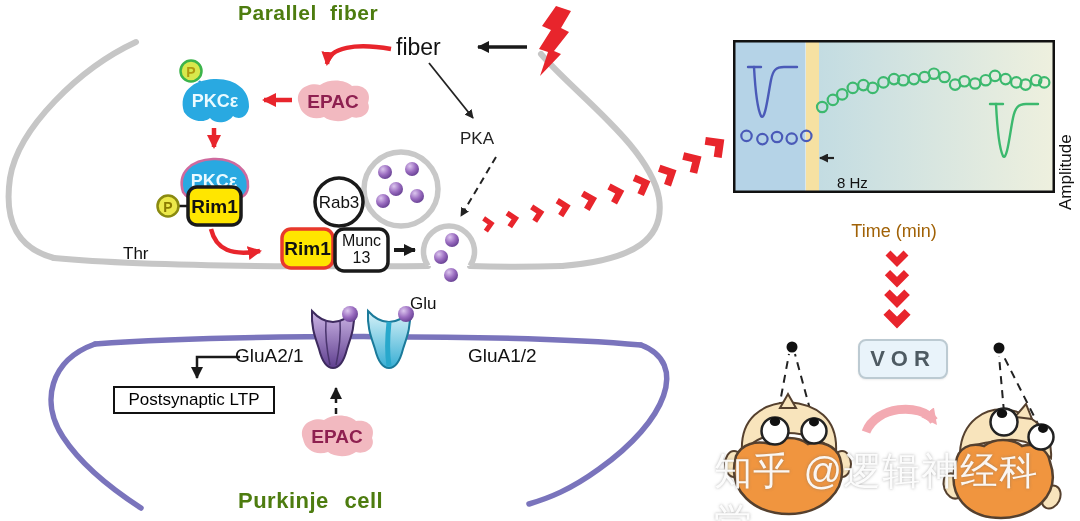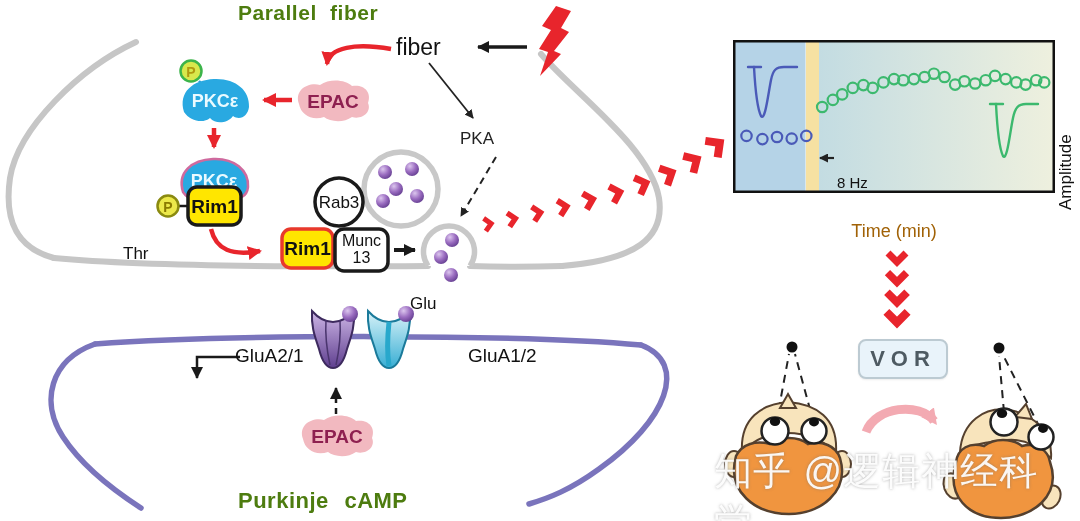--- a/index.html
+++ b/index.html
@@ -224,21 +224,22 @@
     </g>
   </svg>
 
   <div class="lbl title-navy" style="left:238px;top:1px;">Parallel fiber</div>
   <div class="lbl camp" style="left:396px;top:35px;">fiber</div>
   <div class="lbl pka" style="left:460px;top:130px;">PKA</div>
   <div class="lbl small-lbl" style="left:123px;top:197px;margin-top:48px;">Thr</div>
   <div class="lbl small-lbl" style="left:410px;top:295px;">Glu</div>
   <div class="lbl rec-lbl" style="left:235px;top:346px;">GluA2/1</div>
   <div class="lbl rec-lbl" style="left:424px;top:346px;margin-left:44px;">GluA1/2</div>
-  <div class="lbl title-navy" style="left:238px;top:489px;font-size:22px;word-spacing:9px;">Purkinje cAMP</div>
+  <div class="ps-box">Postsynaptic LTP</div>
+  <div class="lbl title-navy" style="left:238px;top:489px;font-size:22px;word-spacing:9px;">Purkinje cell</div>
 
   <div class="panel">
     <svg id="plot" width="322" height="153" viewBox="0 0 322 153">
       <defs>
         <linearGradient id="plotGrad" x1="0" y1="0" x2="1" y2="0">
           <stop offset="0%" stop-color="#c3dce2"></stop>
             <stop offset="100%" stop-color="#eef0de"></stop>
         </linearGradient>
       </defs>
       <rect x="1.5" y="1.5" width="71" height="150" fill="#b5d3e7"></rect>

